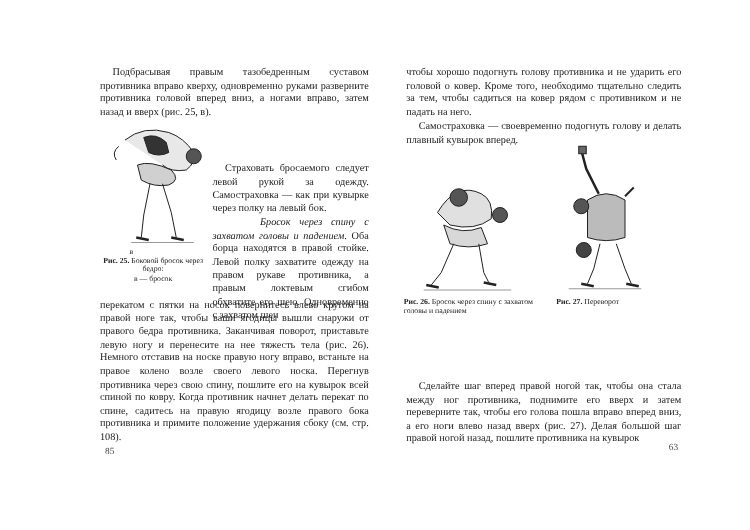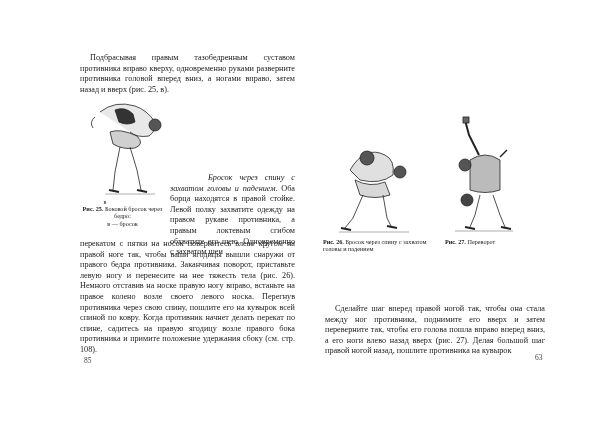--- a/index.html
+++ b/index.html
@@ -17,20 +17,21 @@
   .fig { position:absolute; }
 </style>
 </head>
 <body>
 
 <div class="page left">
 
   <p class="p" style="left:80px; top:53px; width:215px;"><span class="ind"></span><span>Подбрасывая правым тазобедренным суставом противника вправо кверху, одновременно руками разверните противника головой вперед вниз, а ногами вправо, затем назад и вверх (рис. 25, в).</span></p>
 
 
+  <p class="p" style="left:170px; top:130px; width:125px;"><span class="ind"></span><span>Страховать бросаемого следует левой рукой за одежду. Самостраховка — как при кувырке через полку на левый бок.</span></p>
 
   <p class="p" style="left:170px; top:173px; width:125px;"><span class="ind"></span><span class="it">Бросок через спину с захватом головы и падением.</span> <span>Оба борца находятся в правой стойке. Левой полку захватите одежду на правом рукаве противника, а правым локтевым сгибом обхватите его шею. Одновременно с захватом шеи</span></p>
 
   <div class="fig" style="left:75px; top:92px; width:95px; height:105px;">
     <svg width="95" height="105" viewBox="0 0 95 105">
       <g stroke="#222" stroke-width="0.8" fill="none">
         <path d="M25 20 Q40 8 60 14 Q72 18 80 30 Q82 38 74 44 Q62 46 55 40" fill="#e8e8e8"></path>
         <path d="M40 18 Q50 14 58 22 L60 30 Q52 34 44 30 Z" fill="#333"></path>
         <circle cx="80" cy="33" r="6" fill="#555"></circle>
         <path d="M35 40 Q45 36 62 44 Q70 52 60 56 Q48 58 38 52 Z" fill="#d0d0d0"></path>
@@ -51,21 +52,23 @@
   </div>
 
   <p class="p" style="left:80px; top:239px; width:215px;"><span>перекатом с пятки на носок повернитесь влево кругом на правой ноге так, чтобы ваши ягодицы вышли снаружи от правого бедра противника. Заканчивая поворот, приставьте левую ногу и перенесите на нее тяжесть тела (рис. 26). Немного отставив на носке правую ногу вправо, встаньте на правое колено возле своего левого носка. Перегнув противника через свою спину, пошлите его на кувырок всей спиной по ковру. Когда противник начнет делать перекат по спине, садитесь на правую ягодицу возле правого бока противника и примите положение удержания сбоку (см. стр. 108).</span></p>
 
 
   <div class="pnum" style="left:84px; top:356px;">85</div>
 </div>
 
 <div class="page right">
 
+  <p class="p" style="left:20px; top:53px; width:220px;"><span>чтобы хорошо подогнуть голову противника и не ударить его головой о ковер. Кроме того, необходимо тщательно следить за тем, чтобы садиться на ковер рядом с противником и не падать на него.</span></p>
 
+  <p class="p" style="left:20px; top:96px; width:220px;"><span class="ind"></span><span>Самостраховка — своевременно подогнуть голову и делать плавный кувырок вперед.</span></p>
 
   <div class="fig" style="left:30px; top:140px; width:80px; height:95px;">
     <svg width="80" height="95" viewBox="0 0 80 95">
       <g stroke="#222" stroke-width="0.8" fill="none">
         <path d="M15 30 Q30 5 50 15 Q60 20 58 35 Q45 45 25 40 Z" fill="#e0e0e0"></path>
         <circle cx="32" cy="18" r="7" fill="#555"></circle>
         <circle cx="65" cy="32" r="6" fill="#555"></circle>
         <path d="M20 40 Q35 48 50 42 L55 55 Q40 60 25 55 Z" fill="#d8d8d8"></path>
         <path d="M28 55 L18 78 L10 88"></path>
         <path d="M48 55 L52 78 L56 86"></path>

